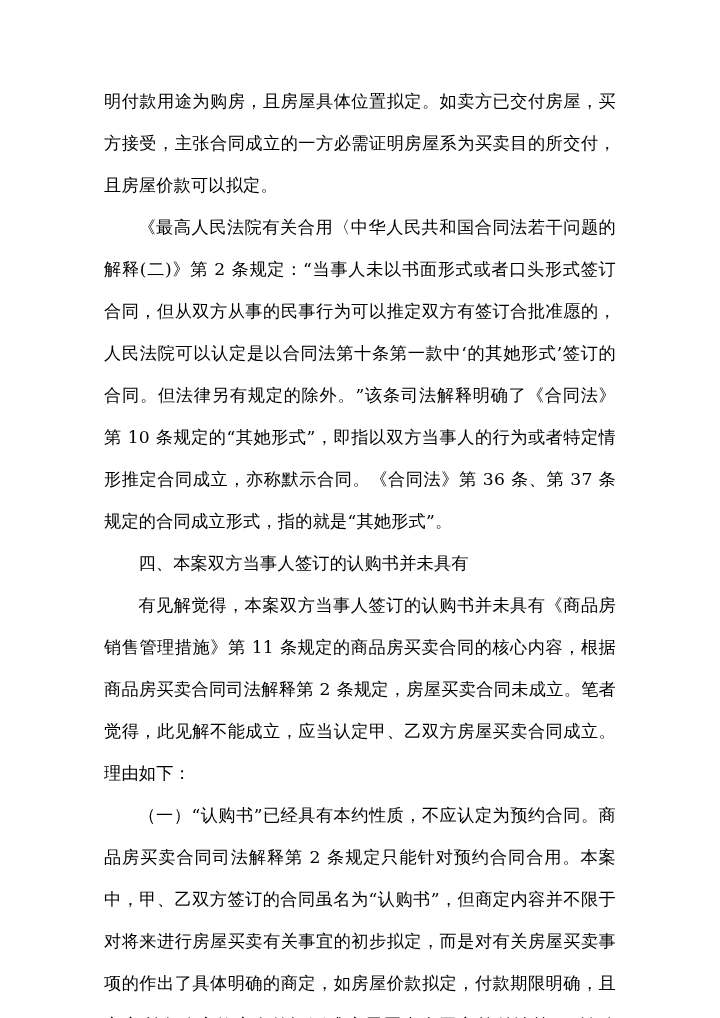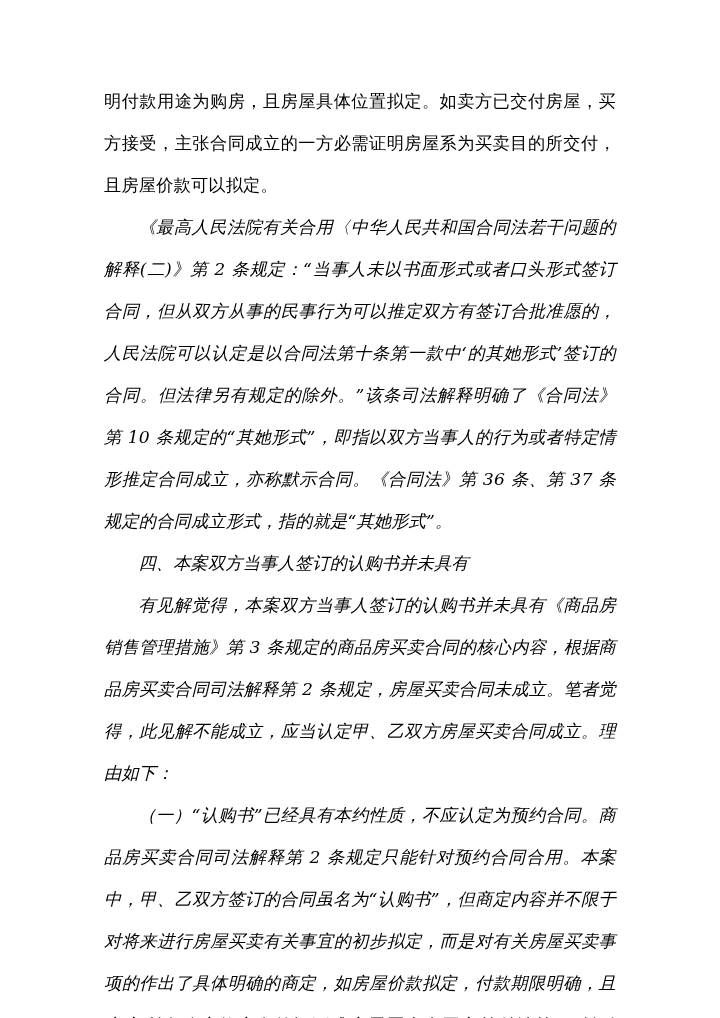--- a/index.html
+++ b/index.html
@@ -29,27 +29,26 @@
     margin: 0;
     font-size: 17.2px;
     line-height: 42px;
     text-align: justify;
     text-justify: inter-ideograph;
     letter-spacing: 0.2px;
     word-break: break-all;
   }
   p.indent {
     text-indent: 2em;
-    font-style: italic;
   }
 </style>
 </head>
 <body>
 
 <div class="page">
   <div class="doc-body">
     <p class="para">明付款用途为购房，且房屋具体位置拟定。如卖方已交付房屋，买方接受，主张合同成立的一方必需证明房屋系为买卖目的所交付，且房屋价款可以拟定。</p>
     <p class="para indent">《最高人民法院有关合用〈中华人民共和国合同法若干问题的解释(二)》第 2 条规定：“当事人未以书面形式或者口头形式签订合同，但从双方从事的民事行为可以推定双方有签订合批准愿的，人民法院可以认定是以合同法第十条第一款中‘的其她形式’签订的合同。但法律另有规定的除外。”该条司法解释明确了《合同法》第 10 条规定的“其她形式”，即指以双方当事人的行为或者特定情形推定合同成立，亦称默示合同。《合同法》第 36 条、第 37 条规定的合同成立形式，指的就是“其她形式”。</p>
     <p class="para indent">四、本案双方当事人签订的认购书并未具有</p>
-    <p class="para indent">有见解觉得，本案双方当事人签订的认购书并未具有《商品房销售管理措施》第 3 条规定的商品房买卖合同的核心内容，根据商品房买卖合同司法解释第 2 条规定，房屋买卖合同未成立。笔者觉得，此见解不能成立，应当认定甲、乙双方房屋买卖合同成立。理由如下：</p>
+    <p class="para indent">有见解觉得，本案双方当事人签订的认购书并未具有《商品房销售管理措施》第 11 条规定的商品房买卖合同的核心内容，根据商品房买卖合同司法解释第 2 条规定，房屋买卖合同未成立。笔者觉得，此见解不能成立，应当认定甲、乙双方房屋买卖合同成立。理由如下：</p>
     <p class="para indent">（一）“认购书”已经具有本约性质，不应认定为预约合同。商品房买卖合同司法解释第 2 条规定只能针对预约合同合用。本案中，甲、乙双方签订的合同虽名为“认购书”，但商定内容并不限于对将来进行房屋买卖有关事宜的初步拟定，而是对有关房屋买卖事项的作出了具体明确的商定，如房屋价款拟定，付款期限明确，且商定所有购房款应在签订正式房屋买卖合同之前付清等。“认购书”不再属于预约</p>
   </div>
 </div>
 
 </body></html>

